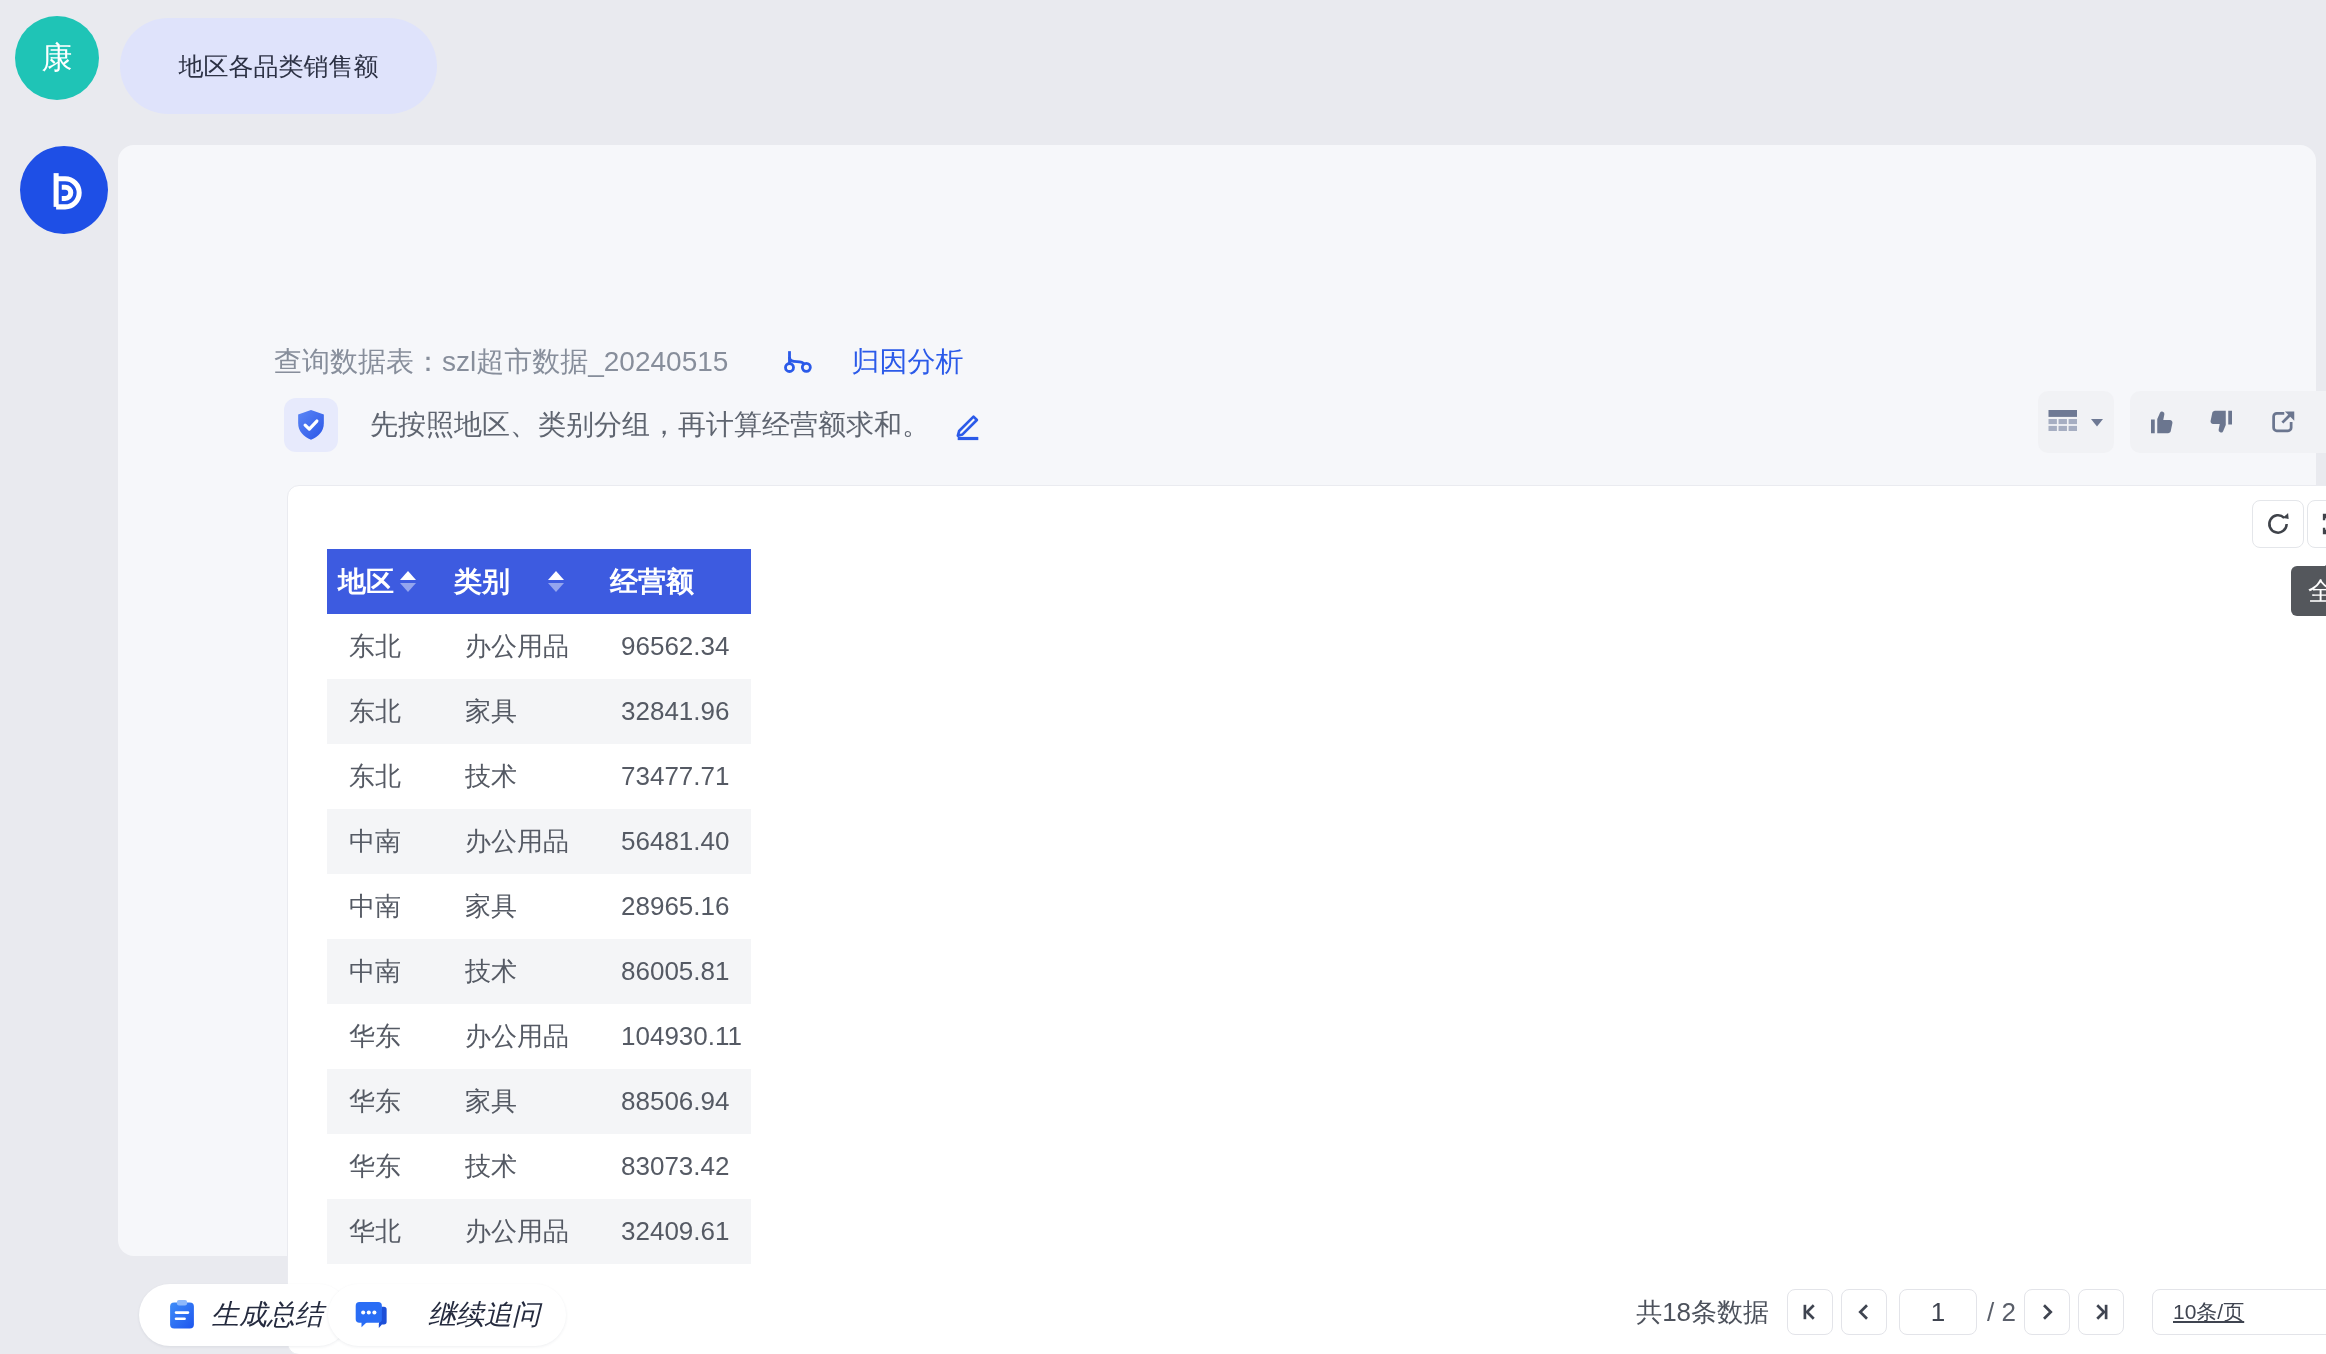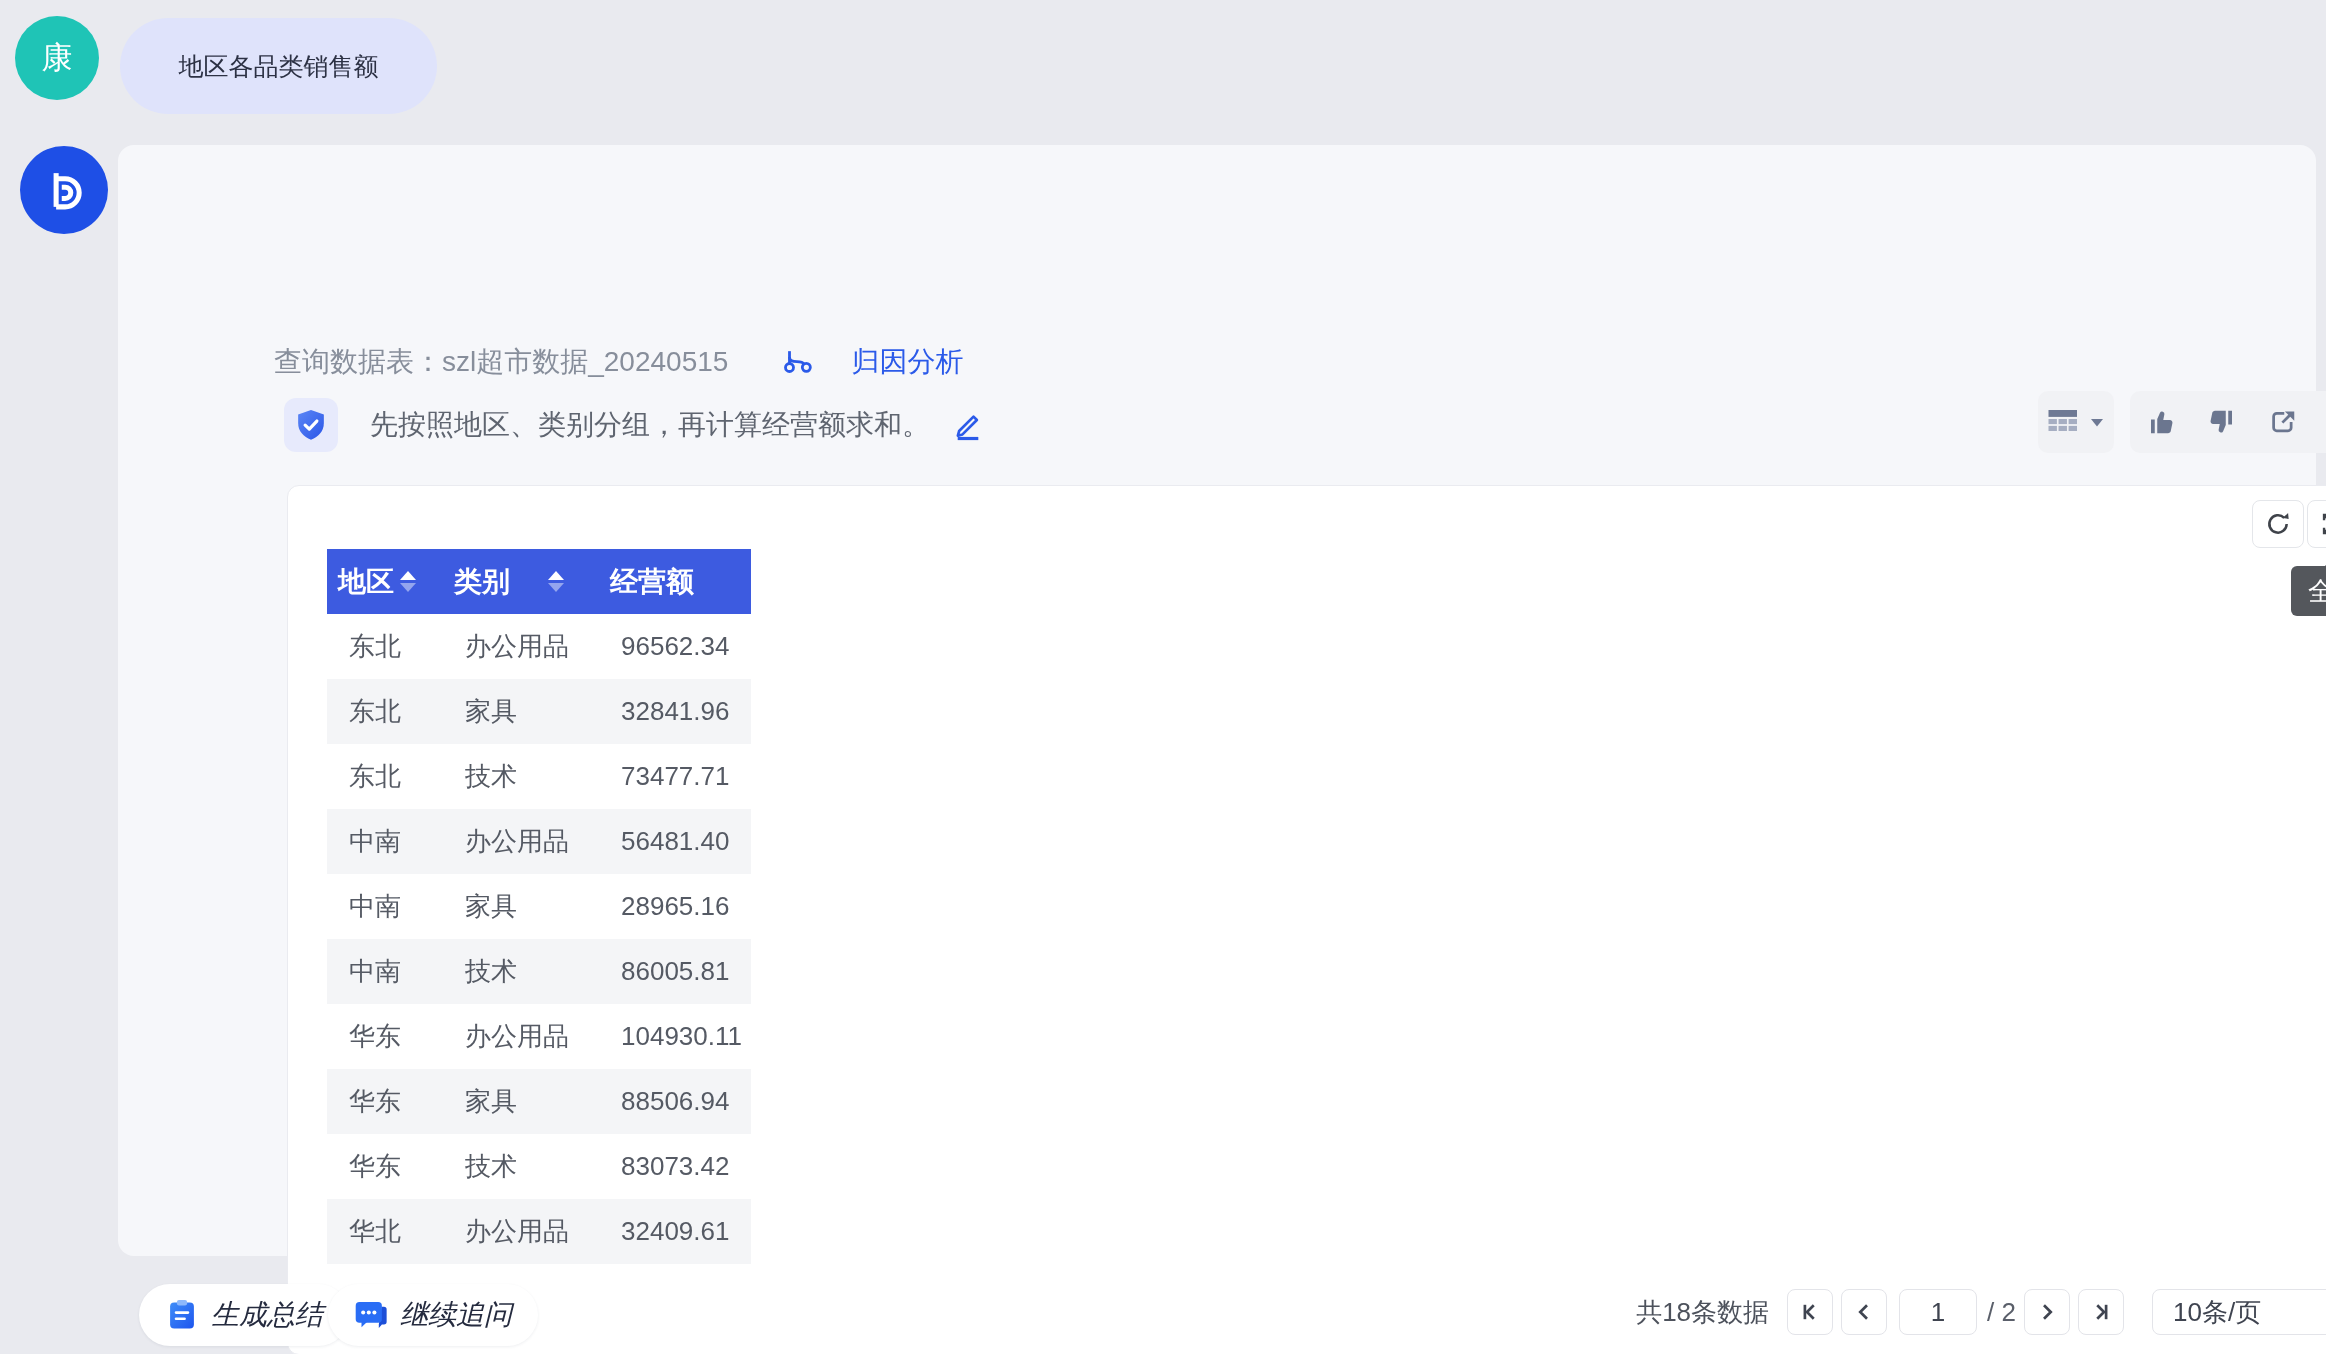--- a/index.html
+++ b/index.html
@@ -63,27 +63,27 @@
   
   .pagination { position:absolute; right:12px; top:803px; height:46px; display:flex; align-items:center; }
   .pg-total { color:#4d525c; font-size:26px; margin-right:18px; }
   .pg-btn { width:46px; height:46px; background:#fff; border:1px solid #e3e4e9; border-radius:8px;
             display:flex; align-items:center; justify-content:center; cursor:pointer; margin-left:8px; }
   .pg-input { width:78px; height:46px; margin-left:12px; background:#fff; border:1px solid #e3e4e9; border-radius:8px;
             text-align:center; font-size:26px; color:#3f4450; font-family:inherit; }
   .pg-slash { margin-left:10px; font-size:26px; color:#5a5f6a; }
   .pg-select { width:222px; height:46px; margin-left:28px; background:#fff; border:1px solid #e3e4e9; border-radius:8px;
             display:flex; align-items:center; justify-content:space-between; padding:0 16px 0 20px; cursor:pointer; }
-  .pg-select span { font-size:26px; color:#3f4450; }
+  .pg-select span { font-size:21px; color:#3f4450;text-decoration:underline; }
 
   
   .pill { position:absolute; height:62px; background:#fff; border-radius:31px; display:flex; align-items:center;
           padding:0 26px; box-shadow:0 1px 3px rgba(40,50,80,0.08); cursor:pointer;font-style:italic; }
   .pill-summary { left:139px; top:1284px; }
-  .pill-ask { left:328px; top:1284px; }
+  .pill-ask { left:328px; top:1284px;gap:28px; }
   .pill span.lbl { margin-left:12px; font-size:28px; color:#252b3f; }
 </style>
 </head>
 <body>
 
 <div id="app">
 
   <div class="avatar">康</div>
   <div class="user-bubble">
     <span>地区各品类销售额</span>

